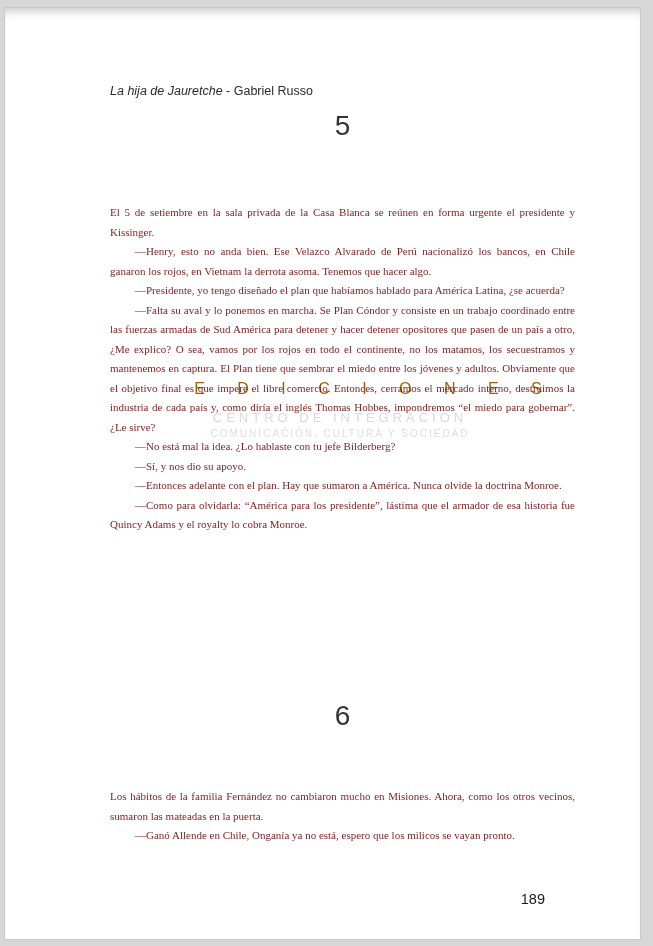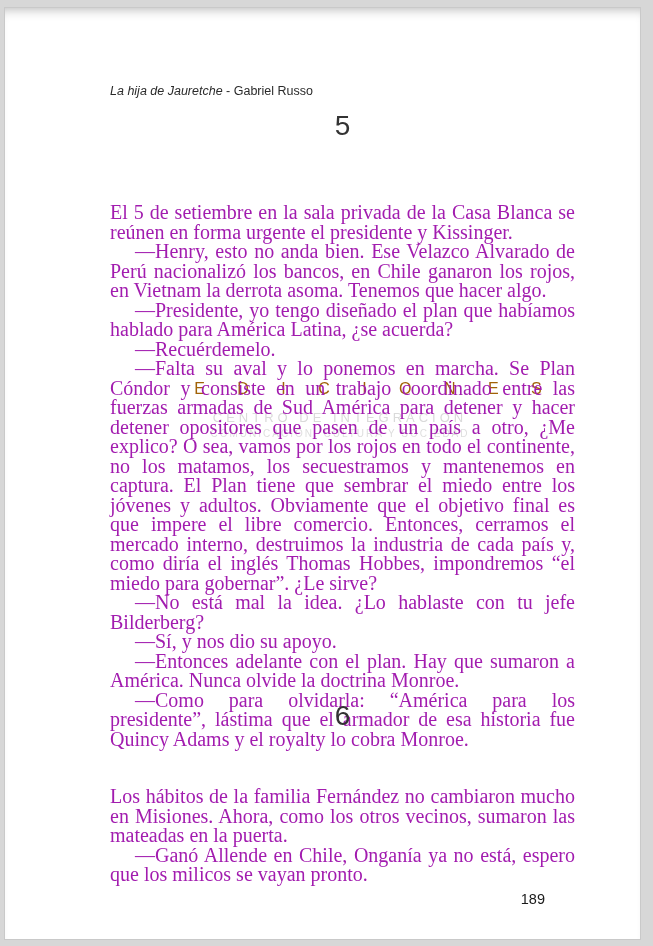--- a/index.html
+++ b/index.html
@@ -85,23 +85,23 @@
     z-index: 1;
   }
   .chapter-5-number { top: 104px; }
   .chapter-6-number { top: 694px; }
   .chapter-body {
     position: absolute;
     left: 105px;
     width: 465px;
     z-index: 1;
     font-family: "Liberation Serif", "DejaVu Serif", serif;
-    font-size: 20px;
+    font-size: 11px;
     line-height: 19.5px;
-    color: #a21caf;
+    color: #7f1d1d;
     text-align: justify;
     hyphens: auto;
     -webkit-hyphens: auto;
   }
   .chapter-5-body { top: 195px; }
   .chapter-6-body { top: 779px; }
   .chapter-body p { margin: 0; }
   .chapter-body p.indent { text-indent: 25px; }
   .page-number {
     position: absolute;
@@ -128,21 +128,20 @@
 
     <div class="running-header">
       <span class="title">La hija de Jauretche</span><span> - Gabriel Russo</span>
     </div>
 
     <div class="chapter-number chapter-5-number">5</div>
     <div class="chapter-body chapter-5-body" lang="es">
         <p class="no-indent">El 5 de setiembre en la sala privada de la Casa Blanca se reúnen en forma urgente el presidente y Kissinger.</p>
         <p class="indent">—Henry, esto no anda bien. Ese Velazco Alvarado de Perú nacionalizó los bancos, en Chile ganaron los rojos, en Vietnam la derrota asoma. Tenemos que hacer algo.</p>
         <p class="indent">—Presidente, yo tengo diseñado el plan que habíamos hablado para América Latina, ¿se acuerda?</p>
-        <p class="indent">—Recuérdemelo.</p>
         <p class="indent">—Falta su aval y lo ponemos en marcha. Se Plan Cóndor y consiste en un trabajo coordinado entre las fuerzas armadas de Sud América para detener y hacer detener opositores que pasen de un país a otro, ¿Me explico? O sea, vamos por los rojos en todo el continente, no los matamos, los secuestramos y mantenemos en captura. El Plan tiene que sembrar el miedo entre los jóvenes y adultos. Obviamente que el objetivo final es que impere el libre comercio. Entonces, cerramos el mercado interno, destruimos la industria de cada país y, como diría el inglés Thomas Hobbes, impondremos “el miedo para gobernar”. ¿Le sirve?</p>
         <p class="indent">—No está mal la idea. ¿Lo hablaste con tu jefe Bilderberg?</p>
         <p class="indent">—Sí, y nos dio su apoyo.</p>
         <p class="indent">—Entonces adelante con el plan. Hay que sumaron a América. Nunca olvide la doctrina Monroe.</p>
         <p class="indent">—Como para olvidarla: “América para los presidente”, lástima que el armador de esa historia fue Quincy Adams y el royalty lo cobra Monroe.</p>
       </div>
 
     <div class="chapter-number chapter-6-number">6</div>
     <div class="chapter-body chapter-6-body" lang="es">
         <p class="no-indent">Los hábitos de la familia Fernández no cambiaron mucho en Misiones. Ahora, como los otros vecinos, sumaron las mateadas en la puerta.</p>

